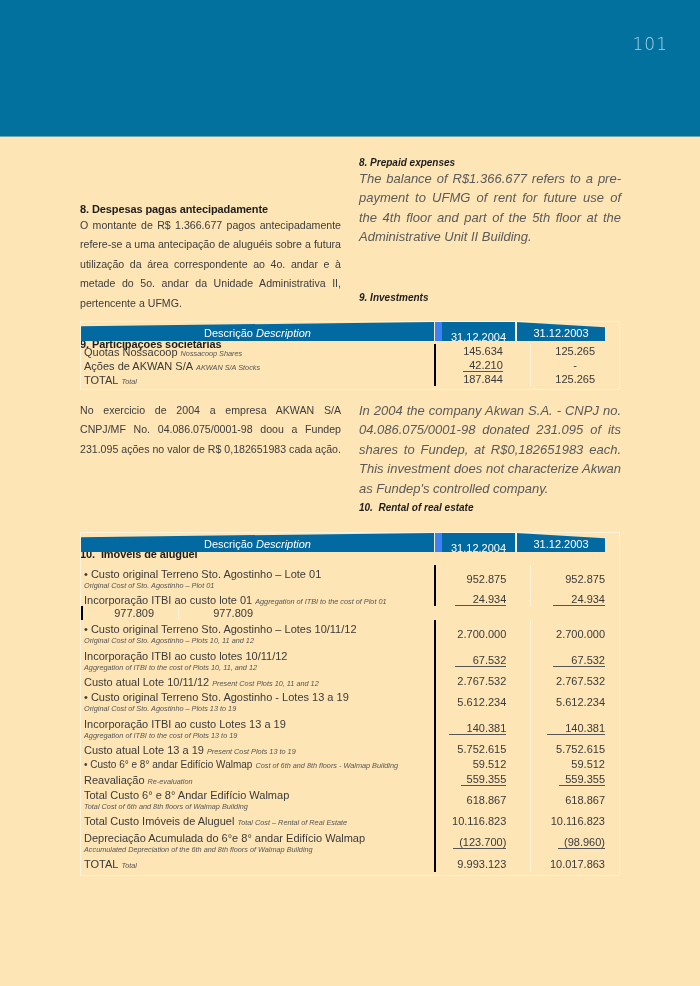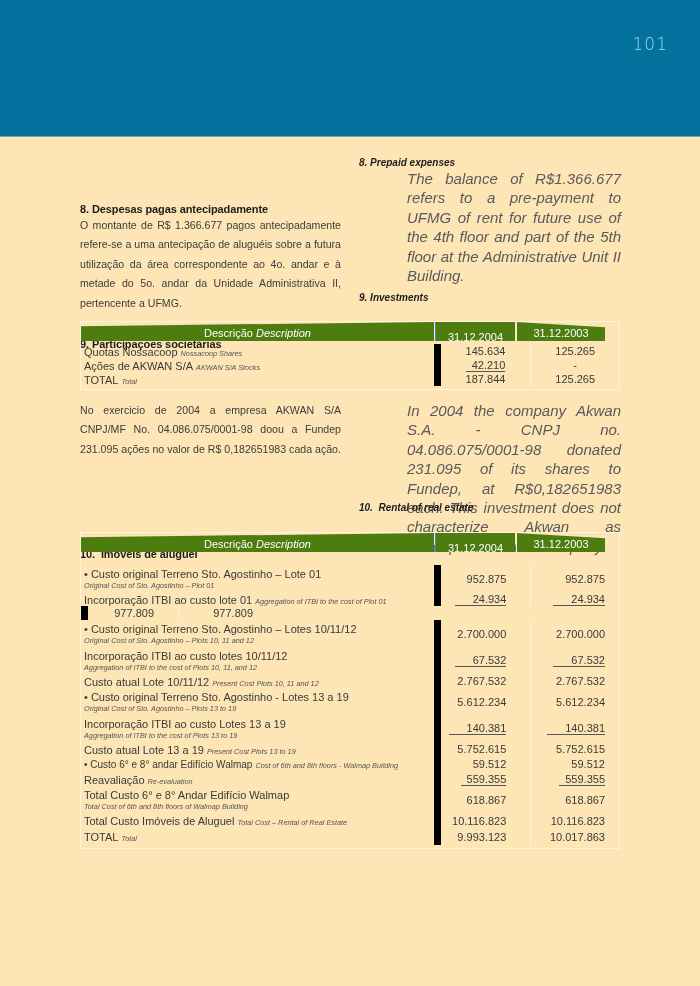--- a/index.html
+++ b/index.html
@@ -29,49 +29,49 @@
     }
     .sec-title-en {
       font-size: 10px; font-weight: bold; font-style: italic; color: #1d1d1d;
       font-family: "Liberation Sans", sans-serif;
     }
     .para-pt {
       font-size: 10.6px; line-height: 19.4px; text-align: justify; color: #3c3c3c;
       font-family: "Liberation Sans", sans-serif;
     }
     .para-en {
-      font-size: 15px; line-height: 19.4px; text-align: justify; color: #5a5a5a;
-      font-style: italic; font-family: "Liberation Sans", sans-serif; margin-left: 48px;
+      font-size: 13px; line-height: 19.4px; text-align: justify; color: #5a5a5a;
+      font-style: italic; font-family: "Liberation Sans", sans-serif;
     }
     .tbl {
       position: absolute; left: 80px; width: 540px;
       border: 1px solid #fff3dc;
     }
     .tbl-head {
       display: flex; height: 19px; color: #fff;
       font-family: "Liberation Sans", sans-serif; font-size: 11px;
     }
     .tbl-head .h {
-      background: #4d7c0f; display: flex; align-items: center; justify-content: center;
+      background: #0369a1; display: flex; align-items: center; justify-content: center;
     }
     .tbl-head .h-desc { width: 353px; clip-path: polygon(0 22%, 100% 0, 100% 100%, 0 100%); padding-top: 3px; }
-    .tbl-head .h-d1 { width: 80px; margin-left: 1px; border-left: 1px solid #3b82f6; padding-top: 10px; }
+    .tbl-head .h-d1 { width: 80px; margin-left: 1px; border-left: 7px solid #3b82f6; padding-top: 10px; }
     .tbl-head .h-d2 { width: 89px; margin-left: 1px; border-left: 1px solid #fff3dc; clip-path: polygon(0 0, 100% 28%, 100% 100%, 0 100%); padding-top: 3px; }
     .h em { font-style: italic; margin-left: 3px; }
     .tbl-body { position: relative; }
     .row { display: flex; }
     .c-desc {
       width: 354px; padding-left: 3px;
       font-family: "Liberation Sans", sans-serif; color: #3a3a3a;
     }
     .c-num {
       font-family: "Liberation Sans", sans-serif; font-size: 11px; color: #3a3a3a;
       display: flex; align-items: center; justify-content: flex-end;
     }
-    .c-d1 { width: 97px; border-left: 7px solid #000000; padding-right: 24px; }
+    .c-d1 { width: 97px; border-left: 2px solid #000000; padding-right: 24px; }
     .c-d2 { width: 89px; border-left: 1px solid #fff3dc; padding-right: 14px; }
     .tbl1 .c-d1 { justify-content: center; padding-right: 0; }
     .tbl1 .c-d2 { justify-content: center; padding-right: 0; }
     .pt { font-size: 11px; }
     .en { font-size: 7.3px; font-style: italic; color: #555; margin-left: 3px; }
     .en-block { display: block; font-size: 7.3px; font-style: italic; color: #555; margin-top: -2px; }
     .ul { border-bottom: 1px solid #555; display: inline-block; padding-left: 18px; line-height: 12px; }
     .ul-short { padding-left: 6px; }
     .r1 { height: 14px; line-height: 14px; }
     .r2 { height: 27px; }
@@ -242,20 +242,29 @@
       <div class="c-num c-d1">618.867</div>
       <div class="c-num c-d2">618.867</div>
     </div>
 
     <div class="row r1" style="height:16px;">
       <div class="c-desc"><span class="pt">Total Custo Imóveis de Aluguel</span><span class="en">Total Cost – Rental of Real Estate</span></div>
       <div class="c-num c-d1">10.116.823</div>
       <div class="c-num c-d2">10.116.823</div>
     </div>
 
+    <div class="row r2">
+      <div class="c-desc"><span class="pt">Depreciação Acumulada do 6°e 8° andar Edifício Walmap</span><span class="en-block">Accumulated Depreciation of the 6th and 8th floors of Walmap Building</span></div>
+      <div class="c-num c-d1">
+          <span class="ul ul-short">(123.700)</span>
+        </div>
+      <div class="c-num c-d2">
+          <span class="ul ul-short">(98.960)</span>
+        </div>
+    </div>
 
     <div class="row r1" style="height:16px;">
       <div class="c-desc"><span class="pt">TOTAL</span><span class="en">Total</span></div>
       <div class="c-num c-d1">9.993.123</div>
       <div class="c-num c-d2">10.017.863</div>
     </div>
   </div>
 </div>
 
 </body></html>

